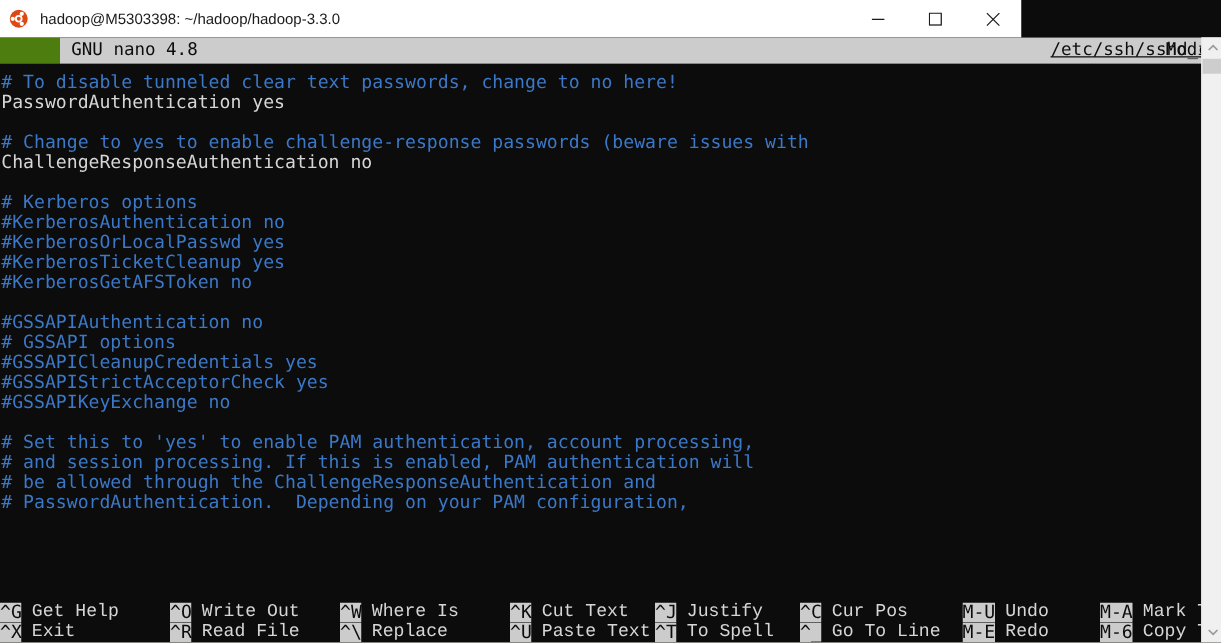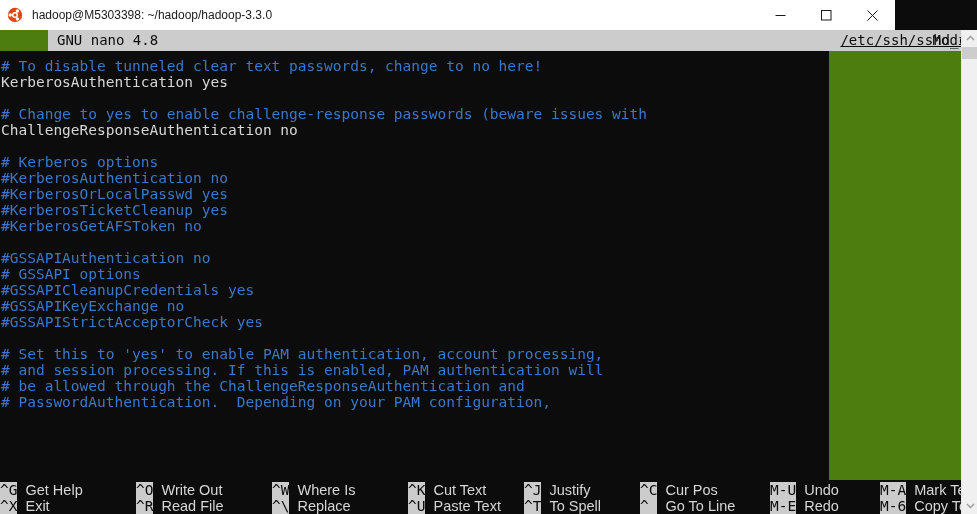--- a/index.html
+++ b/index.html
@@ -17,21 +17,21 @@
     width: 977px;
     height: 514px;
     overflow: hidden;
     background: #0c0c0c;
   }
 
   
   .titlebar {
     position: absolute;
     top: 0; left: 0;
-    width: 895px;
+    width: 817px;
     height: 30px;
     background: #ffffff;
     border-bottom: 5px solid #0f766e;
     display: flex;
     align-items: center;
   }
   .titlebar-left {
     display: flex;
     align-items: center;
     padding-left: 7px;
@@ -109,21 +109,21 @@
     position: absolute;
     right: 9px;
     top: 0;
     margin-left: 36px;
   }
 
   .nano-body {
     position: absolute;
     top: 21px;
     left: 0;
-    width: 829px;
+    width: 961px;
     height: 442px;
     background: #0c0c0c;
     padding-top: 7px;
     box-sizing: border-box;
     overflow: hidden;
   }
   .code-line {
     font-family: "DejaVu Sans Mono", monospace;
     font-size: 14.5px;
     line-height: 16px;
@@ -165,21 +165,21 @@
     color: #0c0c0c;
     font-family: "DejaVu Sans Mono", monospace;
     font-size: 14.5px;
     line-height: 16px;
     height: 16px;
     display: inline-block;
     white-space: pre;
   }
   .sc-label {
     color: #d6d6d6;
-    font-family: Liberation Sans, sans-serif;
+    font-family: Liberation Mono, monospace;
     font-size: 14.5px;
     line-height: 16px;
     height: 16px;
     white-space: pre;
     padding-left: 8px;
   }
 
   
   .scrollbar {
     position: absolute;
@@ -257,36 +257,36 @@
   <div class="terminal">
 
     <div class="nano-header">
       <span class="hdr-version">GNU nano 4.8</span>
       <span class="hdr-file">/etc/ssh/sshd_config</span>
       <span class="hdr-state">Modified</span>
     </div>
 
     <div class="nano-body" id="nano-body">
         <div class="code-line c-comment"># To disable tunneled clear text passwords, change to no here!</div>
-        <div class="code-line c-plain">KerberosAuthentication yes</div>
+        <div class="code-line c-plain">PasswordAuthentication yes</div>
         <div class="code-line c-blank">&nbsp;</div>
         <div class="code-line c-comment"># Change to yes to enable challenge-response passwords (beware issues with</div>
         <div class="code-line c-plain">ChallengeResponseAuthentication no</div>
         <div class="code-line c-blank">&nbsp;</div>
         <div class="code-line c-comment"># Kerberos options</div>
         <div class="code-line c-comment">#KerberosAuthentication no</div>
         <div class="code-line c-comment">#KerberosOrLocalPasswd yes</div>
         <div class="code-line c-comment">#KerberosTicketCleanup yes</div>
         <div class="code-line c-comment">#KerberosGetAFSToken no</div>
         <div class="code-line c-blank">&nbsp;</div>
         <div class="code-line c-comment">#GSSAPIAuthentication no</div>
         <div class="code-line c-comment"># GSSAPI options</div>
         <div class="code-line c-comment">#GSSAPICleanupCredentials yes</div>
+        <div class="code-line c-comment">#GSSAPIStrictAcceptorCheck yes</div>
         <div class="code-line c-comment">#GSSAPIKeyExchange no</div>
-        <div class="code-line c-comment">#GSSAPIStrictAcceptorCheck yes</div>
         <div class="code-line c-blank">&nbsp;</div>
         <div class="code-line c-comment"># Set this to 'yes' to enable PAM authentication, account processing,</div>
         <div class="code-line c-comment"># and session processing. If this is enabled, PAM authentication will</div>
         <div class="code-line c-comment"># be allowed through the ChallengeResponseAuthentication and</div>
         <div class="code-line c-comment"># PasswordAuthentication.  Depending on your PAM configuration,</div>
       </div>
 
     <div class="nano-footer" id="nano-footer">
         <div class="sc-row"><div class="sc-cell" style="width: 136px;"><span class="sc-key">^G</span><span class="sc-label">Get Help</span></div><div class="sc-cell" style="width: 136px;"><span class="sc-key">^O</span><span class="sc-label">Write Out</span></div><div class="sc-cell" style="width: 136px;"><span class="sc-key">^W</span><span class="sc-label">Where Is</span></div><div class="sc-cell" style="width: 116px;"><span class="sc-key">^K</span><span class="sc-label">Cut Text</span></div><div class="sc-cell" style="width: 116px;"><span class="sc-key">^J</span><span class="sc-label">Justify</span></div><div class="sc-cell" style="width: 130px;"><span class="sc-key">^C</span><span class="sc-label">Cur Pos</span></div><div class="sc-cell" style="width: 110px;"><span class="sc-key">M-U</span><span class="sc-label">Undo</span></div><div class="sc-cell" style="width: 120px;"><span class="sc-key">M-A</span><span class="sc-label">Mark Text</span></div></div>
         <div class="sc-row"><div class="sc-cell" style="width: 136px;"><span class="sc-key">^X</span><span class="sc-label">Exit</span></div><div class="sc-cell" style="width: 136px;"><span class="sc-key">^R</span><span class="sc-label">Read File</span></div><div class="sc-cell" style="width: 136px;"><span class="sc-key">^\</span><span class="sc-label">Replace</span></div><div class="sc-cell" style="width: 116px;"><span class="sc-key">^U</span><span class="sc-label">Paste Text</span></div><div class="sc-cell" style="width: 116px;"><span class="sc-key">^T</span><span class="sc-label">To Spell</span></div><div class="sc-cell" style="width: 130px;"><span class="sc-key">^_</span><span class="sc-label">Go To Line</span></div><div class="sc-cell" style="width: 110px;"><span class="sc-key">M-E</span><span class="sc-label">Redo</span></div><div class="sc-cell" style="width: 120px;"><span class="sc-key">M-6</span><span class="sc-label">Copy Text</span></div></div>

